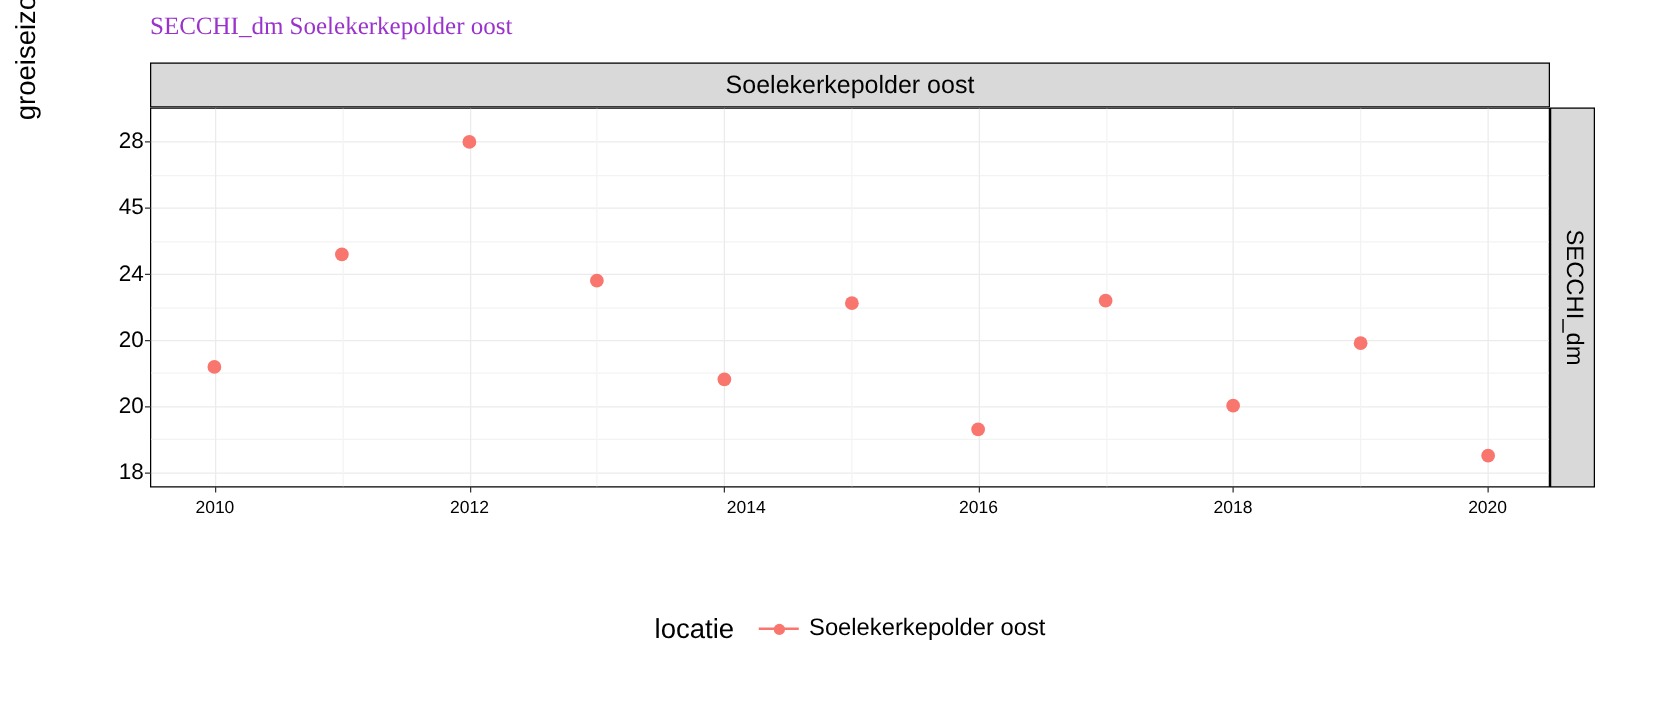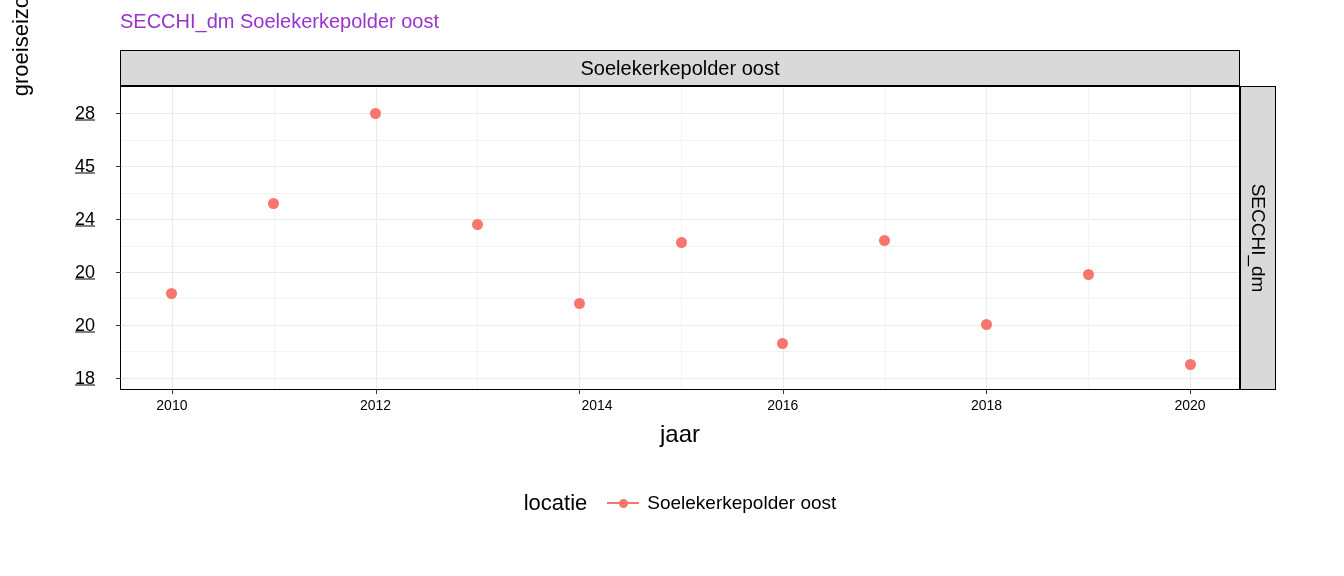--- a/index.html
+++ b/index.html
@@ -16,20 +16,21 @@
     position: relative;
     width: 1344px;
     height: 576px;
   }
   .title {
     position: absolute;
     left: 120px;
     top: 10px;
     font-size: 20px;
     color: #9933cc;
+    font-family: Liberation Serif, serif;
   }
   .ylabel {
     position: absolute;
     left: 8px;
     top: 120px;
     width: 280px;
     transform: rotate(-90deg);
     transform-origin: left top;
     font-size: 22px;
     text-align: center;
@@ -92,22 +93,22 @@
     width: 1px;
     background: #ebebeb;
   }
   .gridline-v.minor { background: #f3f3f3; }
   .ytick-label {
     position: absolute;
     right: 100%;
     margin-right: 6px;
     transform: translateY(-50%);
     font-size: 18px;
+    text-align: right;
     width: 40px;
-    text-decoration: underline;
   }
   .xtick-label {
     position: absolute;
     top: 100%;
     margin-top: 8px;
     transform: translateX(-50%);
     font-size: 14px;
   }
   .tick-mark-y {
     position: absolute;
@@ -256,21 +257,20 @@
         <div class="point" style="left: 560px; top: 155.965px; background: rgb(248, 118, 109);"></div>
         <div class="point" style="left: 661.818px; top: 256.417px; background: rgb(248, 118, 109);"></div>
         <div class="point" style="left: 763.636px; top: 153.322px; background: rgb(248, 118, 109);"></div>
         <div class="point" style="left: 865.455px; top: 237.913px; background: rgb(248, 118, 109);"></div>
         <div class="point" style="left: 967.273px; top: 187.687px; background: rgb(248, 118, 109);"></div>
         <div class="point" style="left: 1069.09px; top: 277.565px; background: rgb(248, 118, 109);"></div>
       </div>
 
   </div>
 
-  <div class="xlabel">jaar</div>
 
   <div class="legend">
     <span>locatie</span>
     <span class="legend-key">
       <span class="legend-glyph">
         <span class="line"></span>
           <span class="dot"></span>
       </span>
       <span>Soelekerkepolder oost</span>
     </span>

